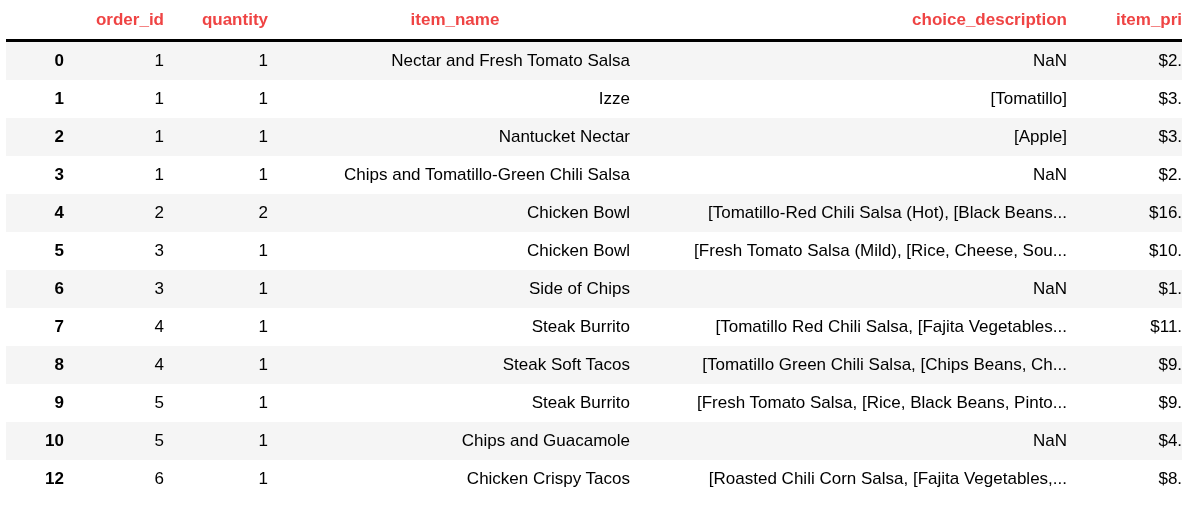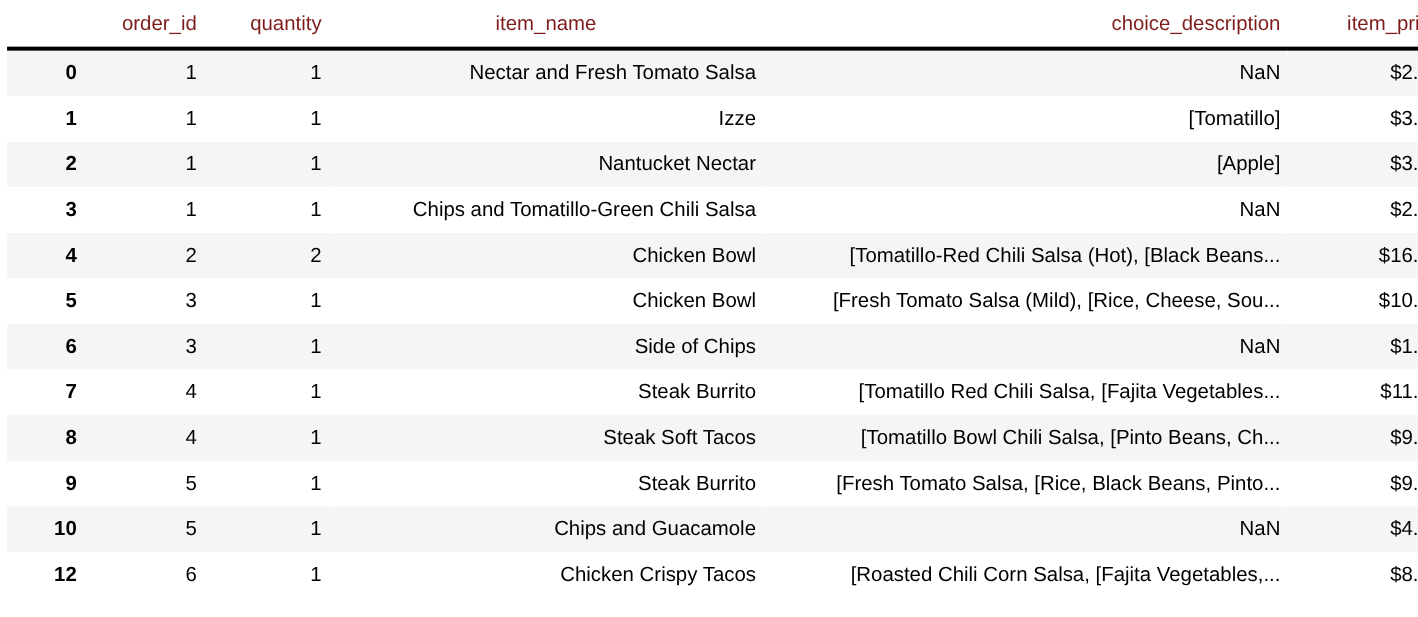--- a/index.html
+++ b/index.html
@@ -24,22 +24,22 @@
   table.df {
     border-collapse: collapse;
     width: 1129px;
     margin-left: 6px;
     margin-top: 0px;
     table-layout: fixed;
   }
 
   table.df thead th {
     font-size: 17px;
-    font-weight: normal;
-    color: #7f1d1d;
+    font-weight: bold;
+    color: #ef4444;
     padding: 10px 6px 9px 6px;
     border: none;
     border-bottom: 3px solid #000000;
     vertical-align: bottom;
     white-space: nowrap;
     background: #ffffff;
   }
 
   th.col-index   { width: 52px;  text-align: right; }
   th.col-order   { width: 88px;  text-align: right; }
@@ -175,21 +175,21 @@
           <td>1</td>
           <td>Steak Burrito</td>
           <td>[Tomatillo Red Chili Salsa, [Fajita Vegetables...</td>
           <td>$11.75</td>
         </tr>
         <tr class="odd">
           <td class="idx">8</td>
           <td>4</td>
           <td>1</td>
           <td>Steak Soft Tacos</td>
-          <td>[Tomatillo Bowl Chili Salsa, [Pinto Beans, Ch...</td>
+          <td>[Tomatillo Green Chili Salsa, [Chips Beans, Ch...</td>
           <td>$9.25</td>
         </tr>
         <tr class="even">
           <td class="idx">9</td>
           <td>5</td>
           <td>1</td>
           <td>Steak Burrito</td>
           <td>[Fresh Tomato Salsa, [Rice, Black Beans, Pinto...</td>
           <td>$9.25</td>
         </tr>

